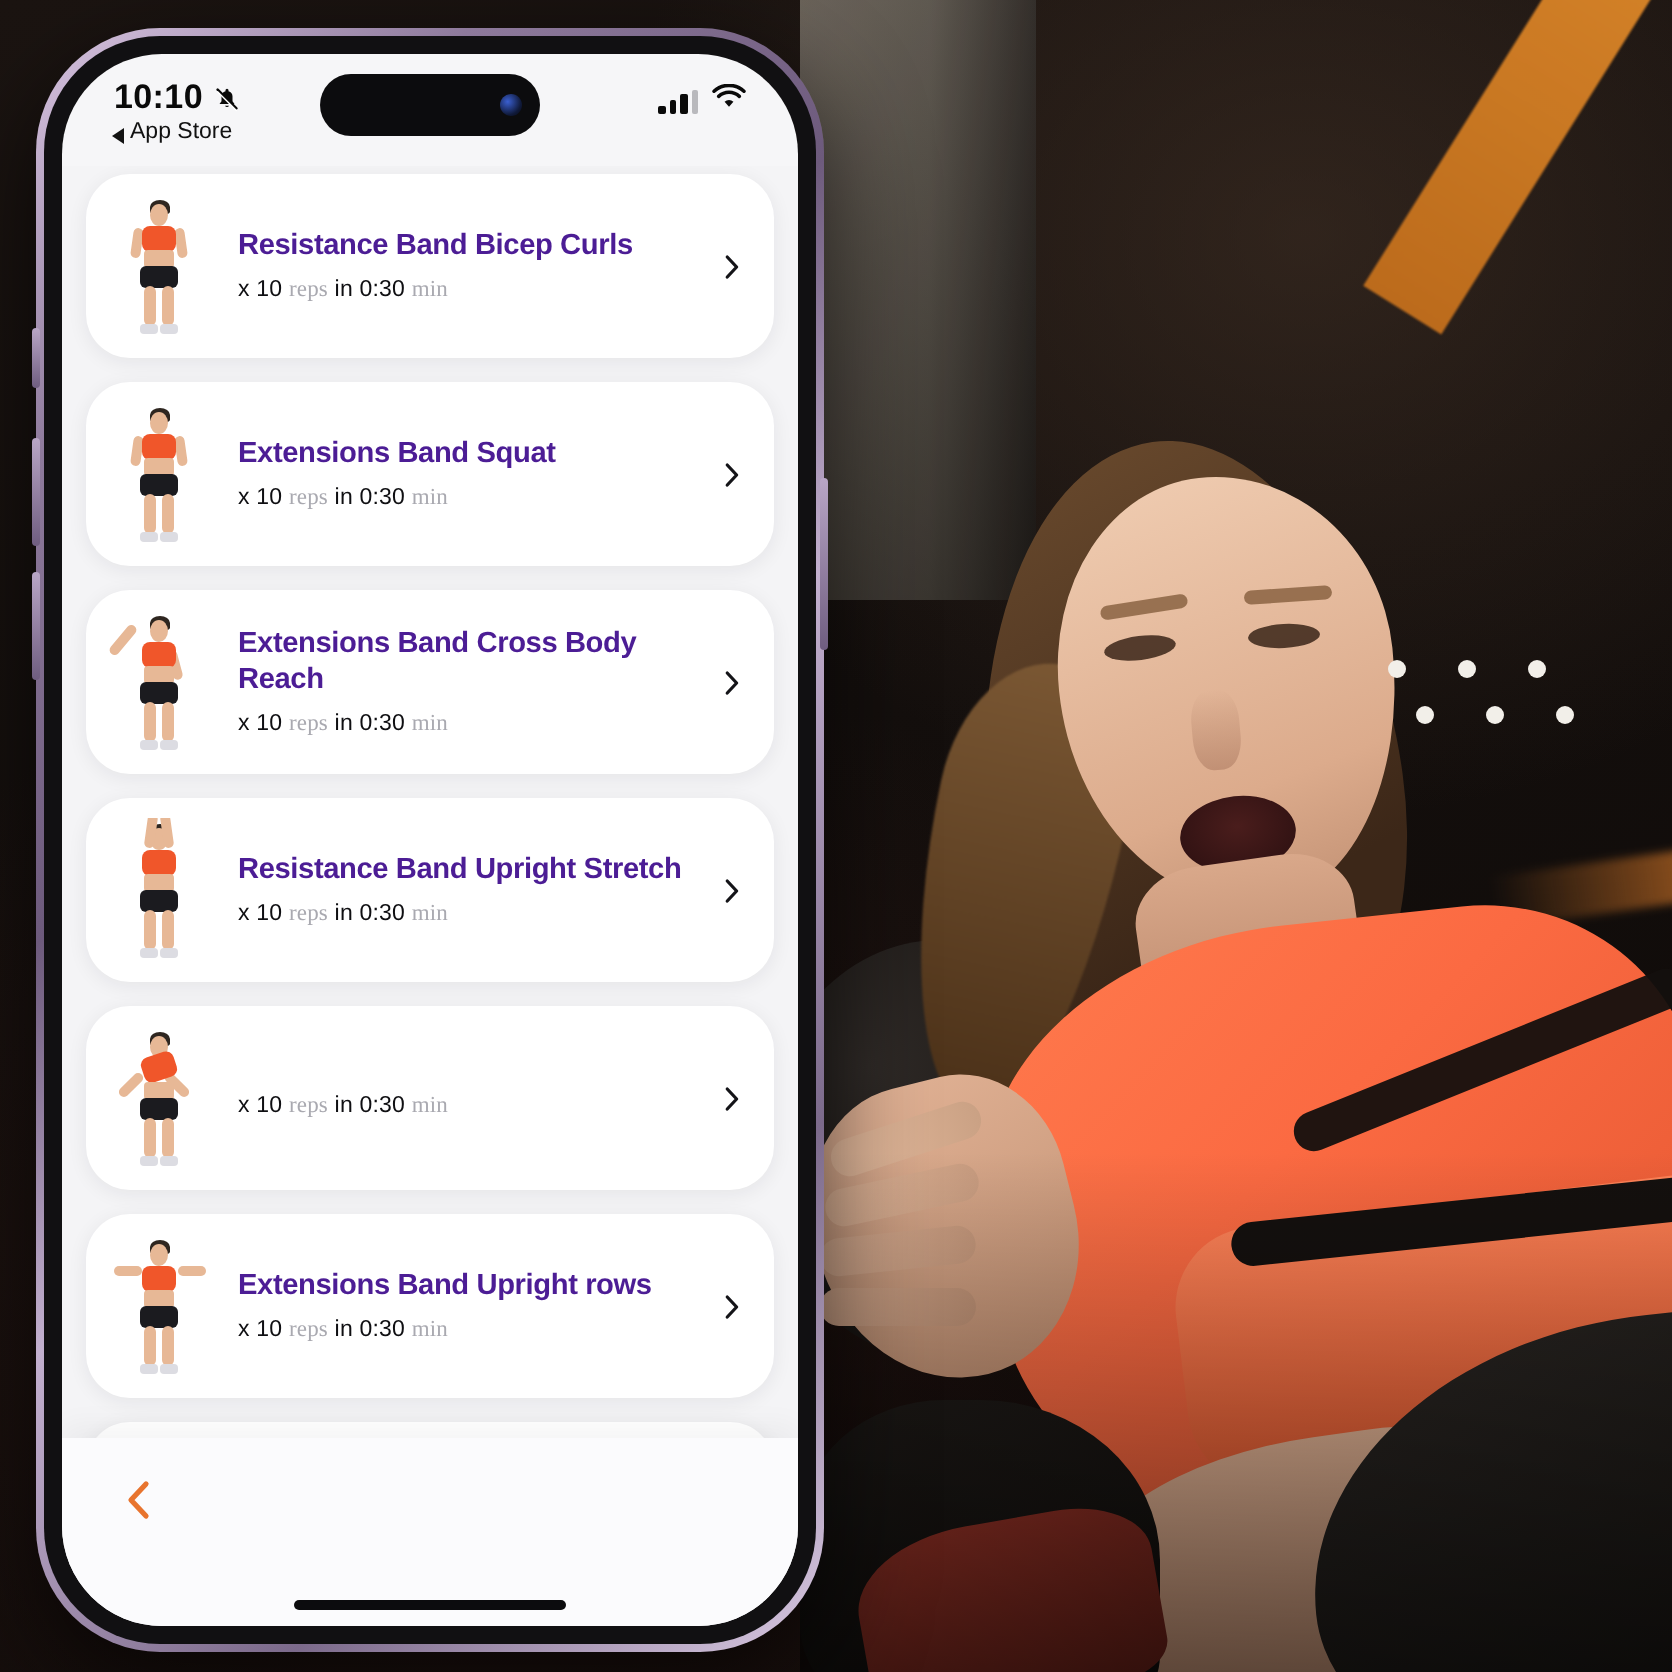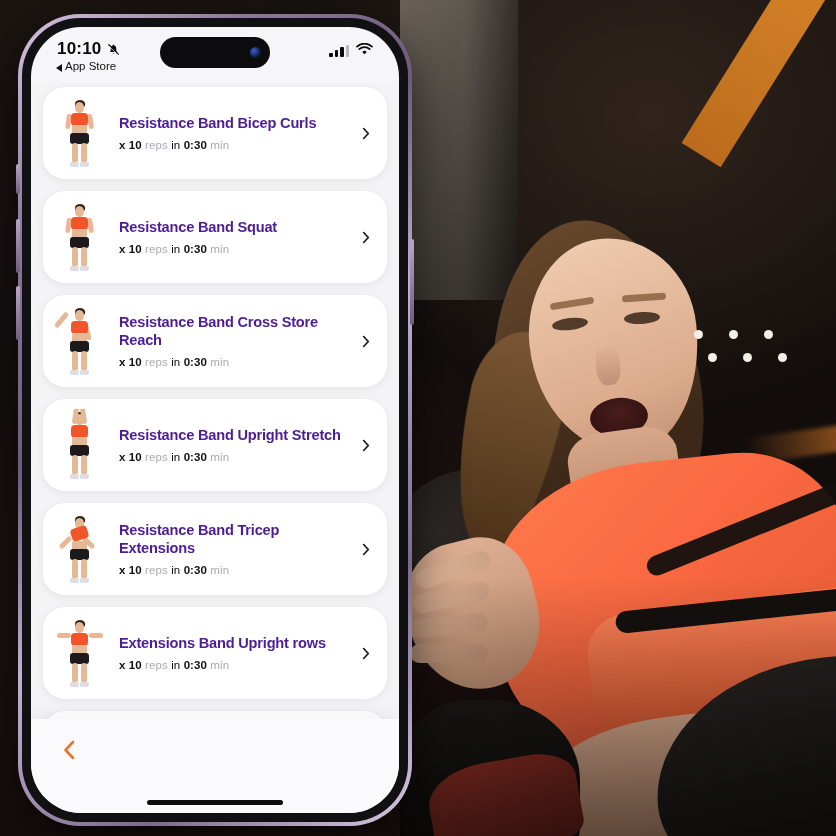--- a/index.html
+++ b/index.html
@@ -201,22 +201,22 @@
   }
   .thumb{
     flex:0 0 54px; width:54px; height:72px; position:relative; overflow:hidden;
     border-radius:6px; background:#fff;
   }
   .card-text{flex:1 1 auto; min-width:0; padding-left:6px;}
   .card-title{
     font-size:14.6px; font-weight:700; color:#4c1d95; line-height:1.22; letter-spacing:-.2px;
   }
   .card-sub{font-size:11.5px; color:#0f0f12; margin-top:7px; letter-spacing:.1px;}
-  .card-sub b{font-weight:700;}
-  .card-sub .muted{color:#a9a9b0;}
+  .card-sub b{font-weight:400;}
+  .card-sub .muted{color:#a9a9b0;font-family:Liberation Serif, serif;}
   .chev{flex:0 0 16px; display:flex; align-items:center; justify-content:center; color:#141418;}
 
   
   .fig{position:absolute;left:0;top:0;width:54px;height:72px;}
   .fig .head{position:absolute;width:9px;height:11px;border-radius:50%;background:#e7b896;left:22px;top:5px;}
   .fig .hair{position:absolute;width:10px;height:7px;border-radius:50% 50% 20% 20%;background:#2e2620;left:21.5px;top:3px;}
   .fig .bra{position:absolute;width:17px;height:13px;background:#f0562a;border-radius:4px;left:18px;top:16px;}
   .fig .skin{position:absolute;width:15px;height:9px;background:#e7b896;left:19px;top:28px;border-radius:2px;}
   .fig .shorts{position:absolute;width:19px;height:11px;background:#1b1b1f;border-radius:3px;left:17px;top:36px;}
   .fig .legL,.fig .legR{position:absolute;width:6px;height:20px;background:#e7b896;border-radius:3px;top:46px;}
@@ -387,21 +387,21 @@
                 <div class="bra"></div>
                 <div class="skin"></div>
                 <div class="shorts"></div>
                 <div class="legL"></div>
                 <div class="legR"></div>
                 <div class="shoeL"></div>
                 <div class="shoeR"></div>
               </div>
             </div>
             <div class="card-text">
-              <div class="card-title">Resistance Band Squat</div>
+              <div class="card-title">Extensions Band Squat</div>
               <div class="card-sub"><b>x 10</b> <span class="muted">reps</span> <span>in</span> <b>0:30</b> <span class="muted">min</span></div>
             </div>
             <div class="chev">
               <svg viewBox="0 0 24 24" width="15" height="15">
                 <path d="M9 4 L16.5 12 L9 20" stroke="#141418" stroke-width="2.6" fill="none" stroke-linecap="round" stroke-linejoin="round"></path>
               </svg>
             </div>
           </div>
           <div class="card">
             <div class="thumb">
@@ -413,21 +413,21 @@
                 <div class="bra"></div>
                 <div class="skin"></div>
                 <div class="shorts"></div>
                 <div class="legL"></div>
                 <div class="legR"></div>
                 <div class="shoeL"></div>
                 <div class="shoeR"></div>
               </div>
             </div>
             <div class="card-text">
-              <div class="card-title">Resistance Band Cross Store Reach</div>
+              <div class="card-title">Extensions Band Cross Body Reach</div>
               <div class="card-sub"><b>x 10</b> <span class="muted">reps</span> <span>in</span> <b>0:30</b> <span class="muted">min</span></div>
             </div>
             <div class="chev">
               <svg viewBox="0 0 24 24" width="15" height="15">
                 <path d="M9 4 L16.5 12 L9 20" stroke="#141418" stroke-width="2.6" fill="none" stroke-linecap="round" stroke-linejoin="round"></path>
               </svg>
             </div>
           </div>
           <div class="card">
             <div class="thumb">
@@ -465,21 +465,20 @@
                 <div class="bra"></div>
                 <div class="skin"></div>
                 <div class="shorts"></div>
                 <div class="legL"></div>
                 <div class="legR"></div>
                 <div class="shoeL"></div>
                 <div class="shoeR"></div>
               </div>
             </div>
             <div class="card-text">
-              <div class="card-title">Resistance Band Tricep Extensions</div>
               <div class="card-sub"><b>x 10</b> <span class="muted">reps</span> <span>in</span> <b>0:30</b> <span class="muted">min</span></div>
             </div>
             <div class="chev">
               <svg viewBox="0 0 24 24" width="15" height="15">
                 <path d="M9 4 L16.5 12 L9 20" stroke="#141418" stroke-width="2.6" fill="none" stroke-linecap="round" stroke-linejoin="round"></path>
               </svg>
             </div>
           </div>
           <div class="card">
             <div class="thumb">

